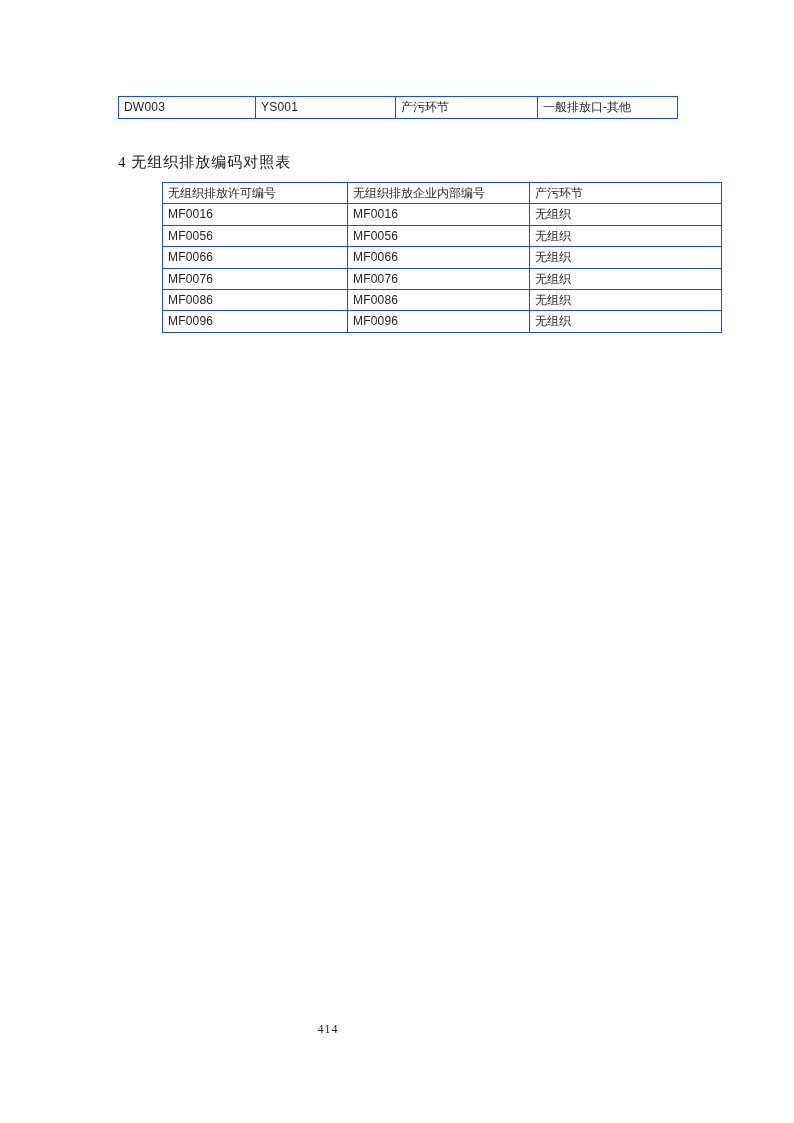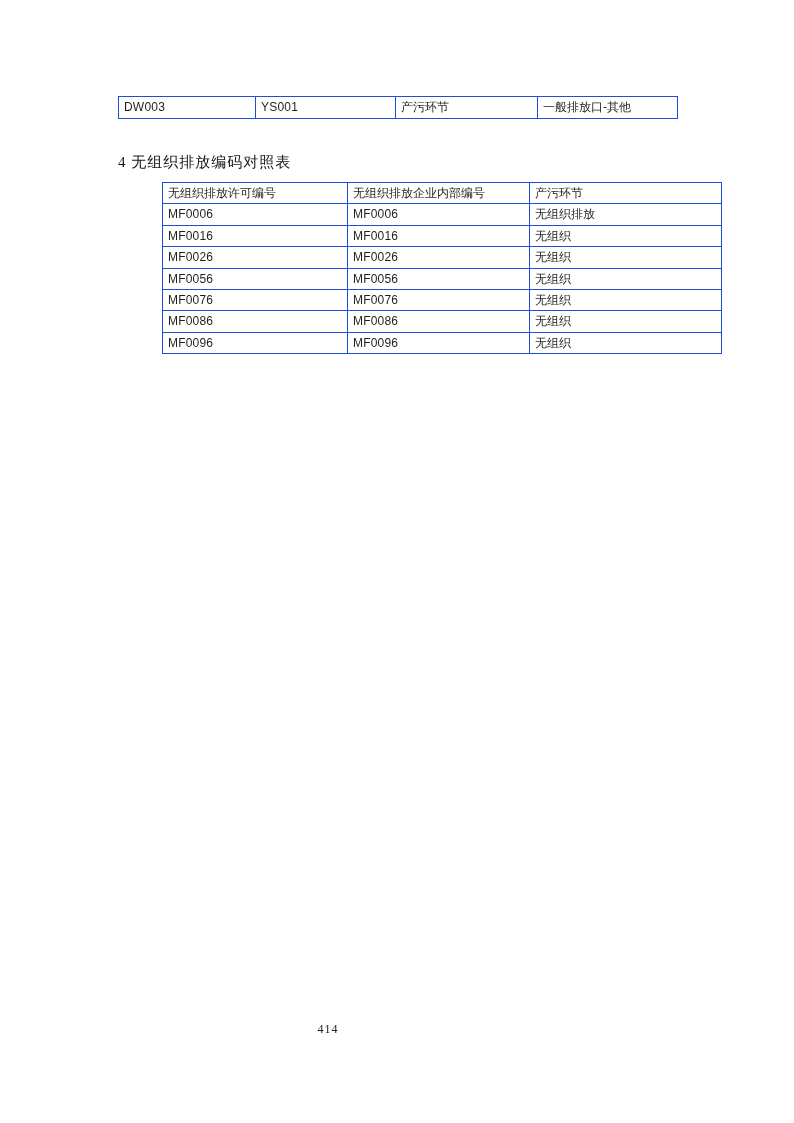--- a/index.html
+++ b/index.html
@@ -99,37 +99,32 @@
     </colgroup>
     <thead>
       <tr>
         <th>无组织排放许可编号</th>
         <th>无组织排放企业内部编号</th>
         <th>产污环节</th>
       </tr>
     </thead>
     <tbody>
       <tr>
-        <td class="code">MF0006</td>
-        <td class="code">MF0006</td>
-        <td>无组织排放</td>
-      </tr>
-      <tr>
         <td class="code">MF0016</td>
         <td class="code">MF0016</td>
         <td>无组织</td>
       </tr>
       <tr>
-        <td class="code">MF0026</td>
-        <td class="code">MF0026</td>
+        <td class="code">MF0056</td>
+        <td class="code">MF0056</td>
         <td>无组织</td>
       </tr>
       <tr>
-        <td class="code">MF0056</td>
-        <td class="code">MF0056</td>
+        <td class="code">MF0066</td>
+        <td class="code">MF0066</td>
         <td>无组织</td>
       </tr>
       <tr>
         <td class="code">MF0076</td>
         <td class="code">MF0076</td>
         <td>无组织</td>
       </tr>
       <tr>
         <td class="code">MF0086</td>
         <td class="code">MF0086</td>

